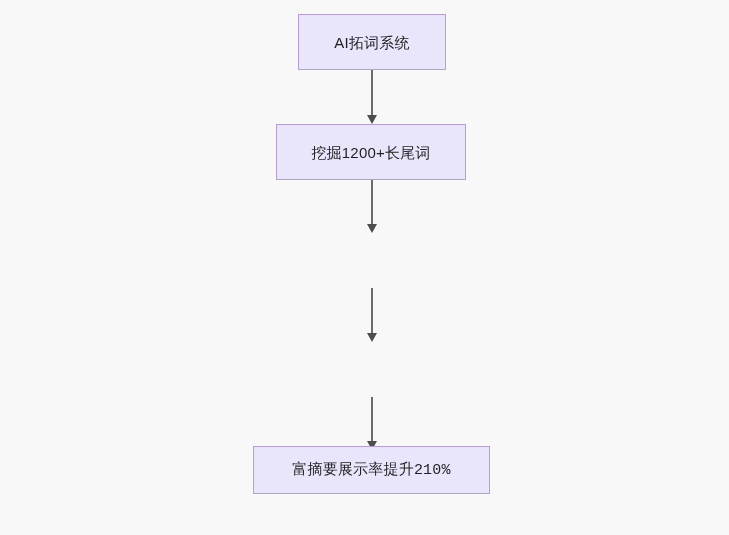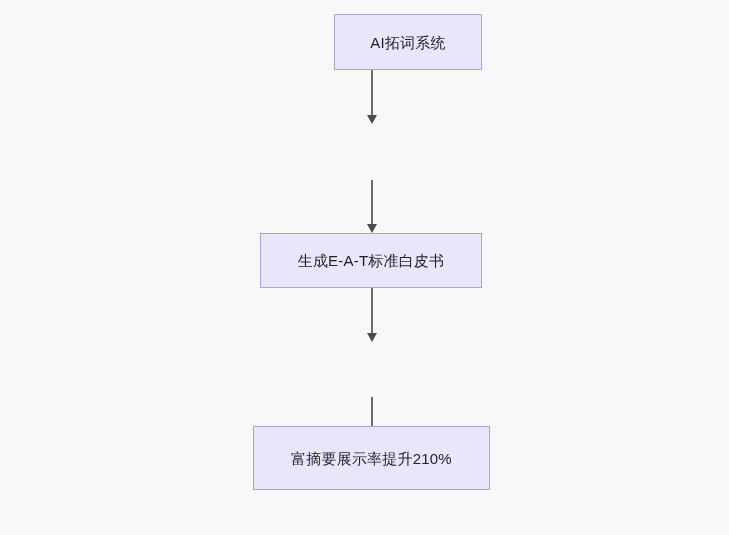--- a/index.html
+++ b/index.html
@@ -75,27 +75,27 @@
   <div class="edge" style="left:372px; top:288px;">
     <div class="edge-line" style="height:45px;"></div>
     <div class="edge-head" style="top:45px;"></div>
   </div>
 
   <div class="edge" style="left:372px; top:397px;">
     <div class="edge-line" style="height:44px;"></div>
     <div class="edge-head" style="top:44px;"></div>
   </div>
 
-  <div class="node" style="left:298px; top:14px; width:148px; height:56px;margin-left:36px;">
+  <div class="node" style="left:298px; top:14px; width:148px; height:56px;">
     <span class="node-label">AI拓词系统</span>
   </div>
 
-
-  <div class="node" style="left:260px; top:233px; width:222px; height:55px;">
-    <span class="node-label">生成E-A-T标准白皮书</span>
+  <div class="node" style="left:276px; top:124px; width:190px; height:56px;">
+    <span class="node-label">挖掘1200+长尾词</span>
   </div>
 
 
-  <div class="node" style="left:253px; top:426px; width:237px; height:64px;">
+
+  <div class="node" style="left:253px; top:446px; width:237px; height:48px;font-family:Liberation Mono, monospace;">
     <span class="node-label">富摘要展示率提升210%</span>
   </div>
 
 </div>
 
 </body></html>

